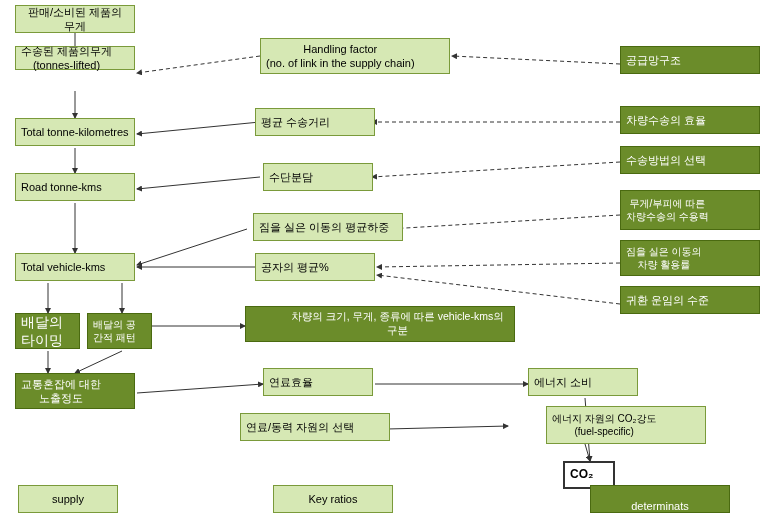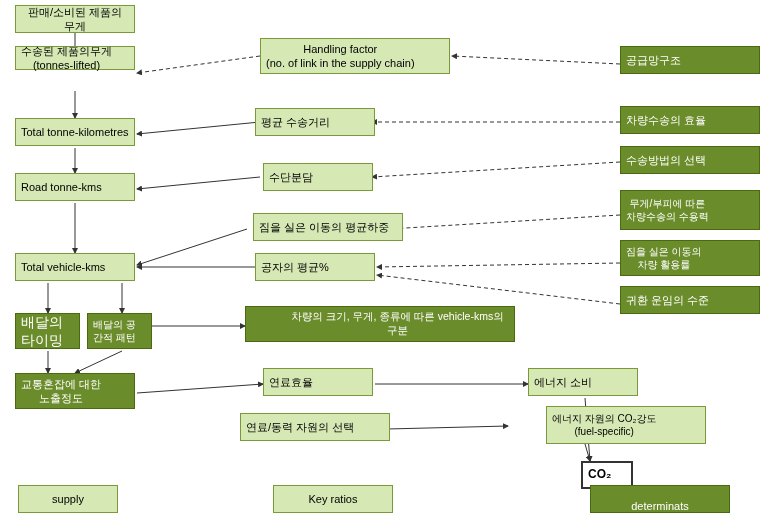--- a/index.html
+++ b/index.html
@@ -199,21 +199,21 @@
   </div>
 
   <div class="node node-light" style="left:528px;top:368px;width:110px;height:28px;">
     <span>에너지 소비</span>
   </div>
 
   <div class="node node-light" style="left:506px;top:406px;width:160px;height:38px;font-size:10px;margin-left:40px;">
     <span>에너지 자원의 CO₂강도<br>(fuel-specific)</span>
   </div>
 
-  <div class="node node-white" style="left:563px;top:461px;width:52px;height:28px;font-weight:bold;font-size:12px;margin-left:18px;">
+  <div class="node node-white" style="left:563px;top:461px;width:52px;height:28px;font-weight:bold;font-size:12px;">
     <span>CO₂</span>
   </div>
 
   <div style="position:absolute;left:18px;top:485px;width:100px;height:28px;border:1px solid #7a9a3a;background:#d6e8b4;display:flex;align-items:center;justify-content:center;">
     <span>supply</span>
   </div>
 
   <div style="position:absolute;left:273px;top:485px;width:120px;height:28px;border:1px solid #7a9a3a;background:#d6e8b4;display:flex;align-items:center;justify-content:center;">
     <span>Key ratios</span>
   </div>

